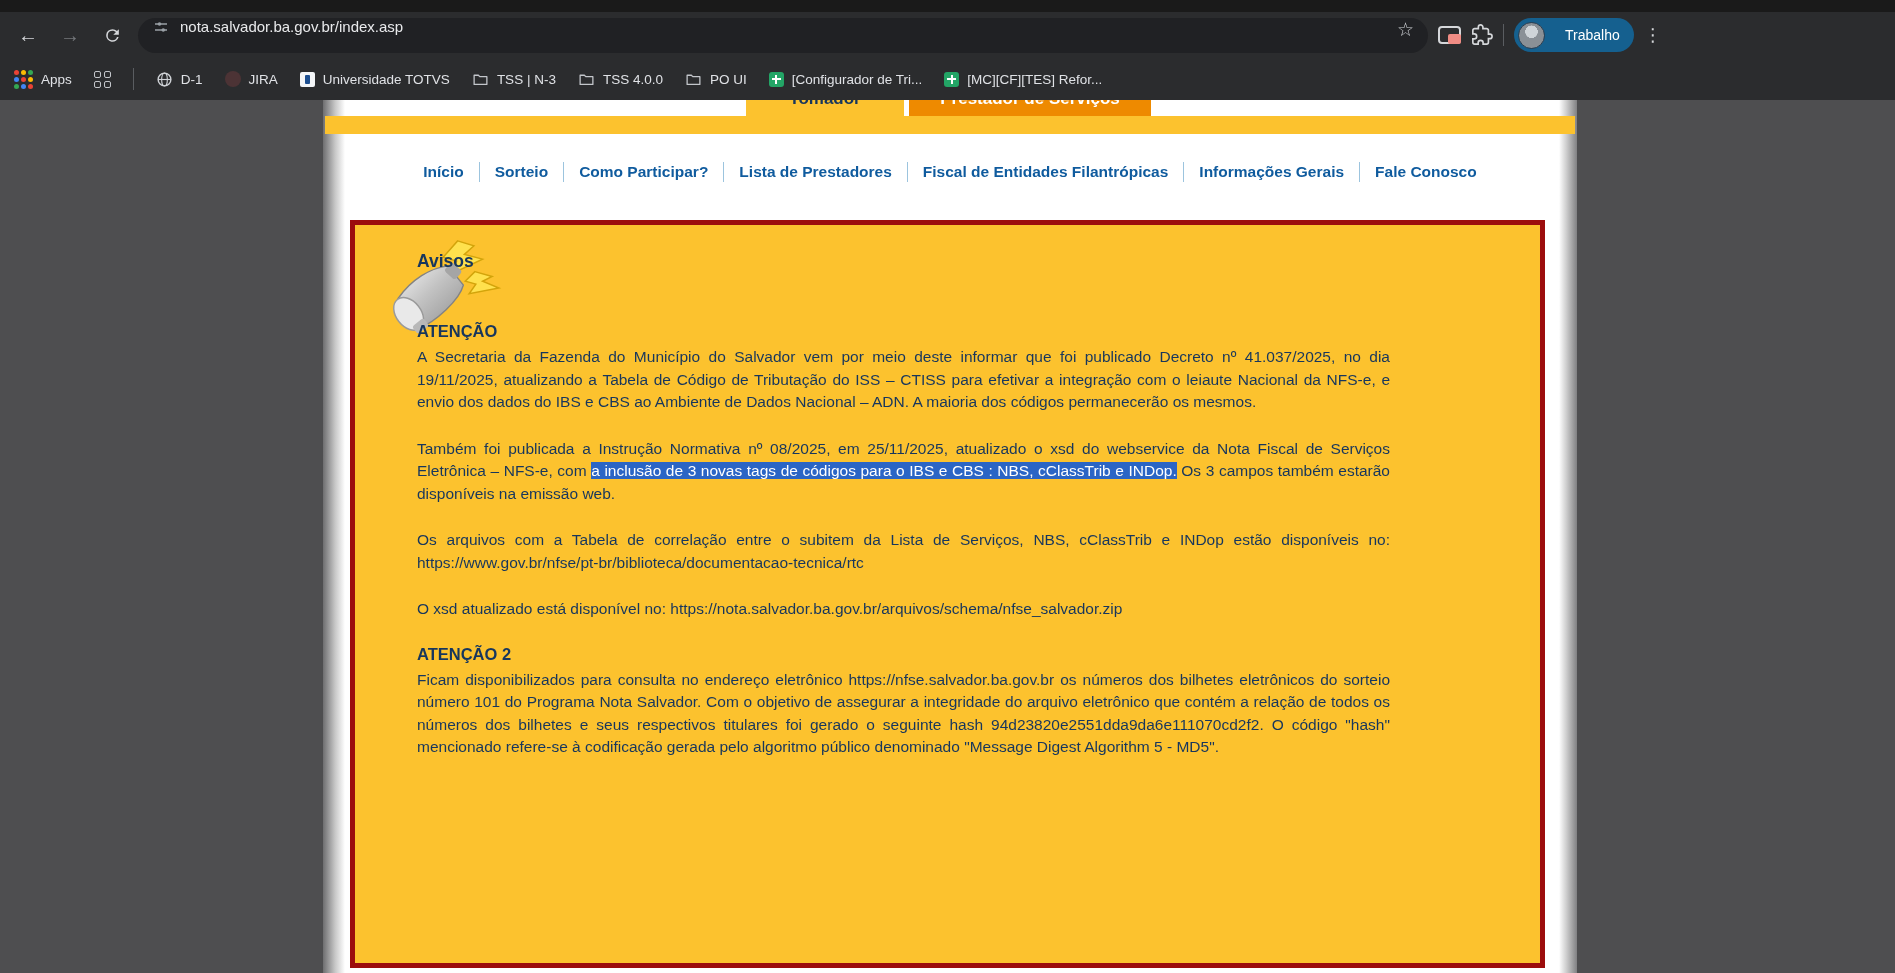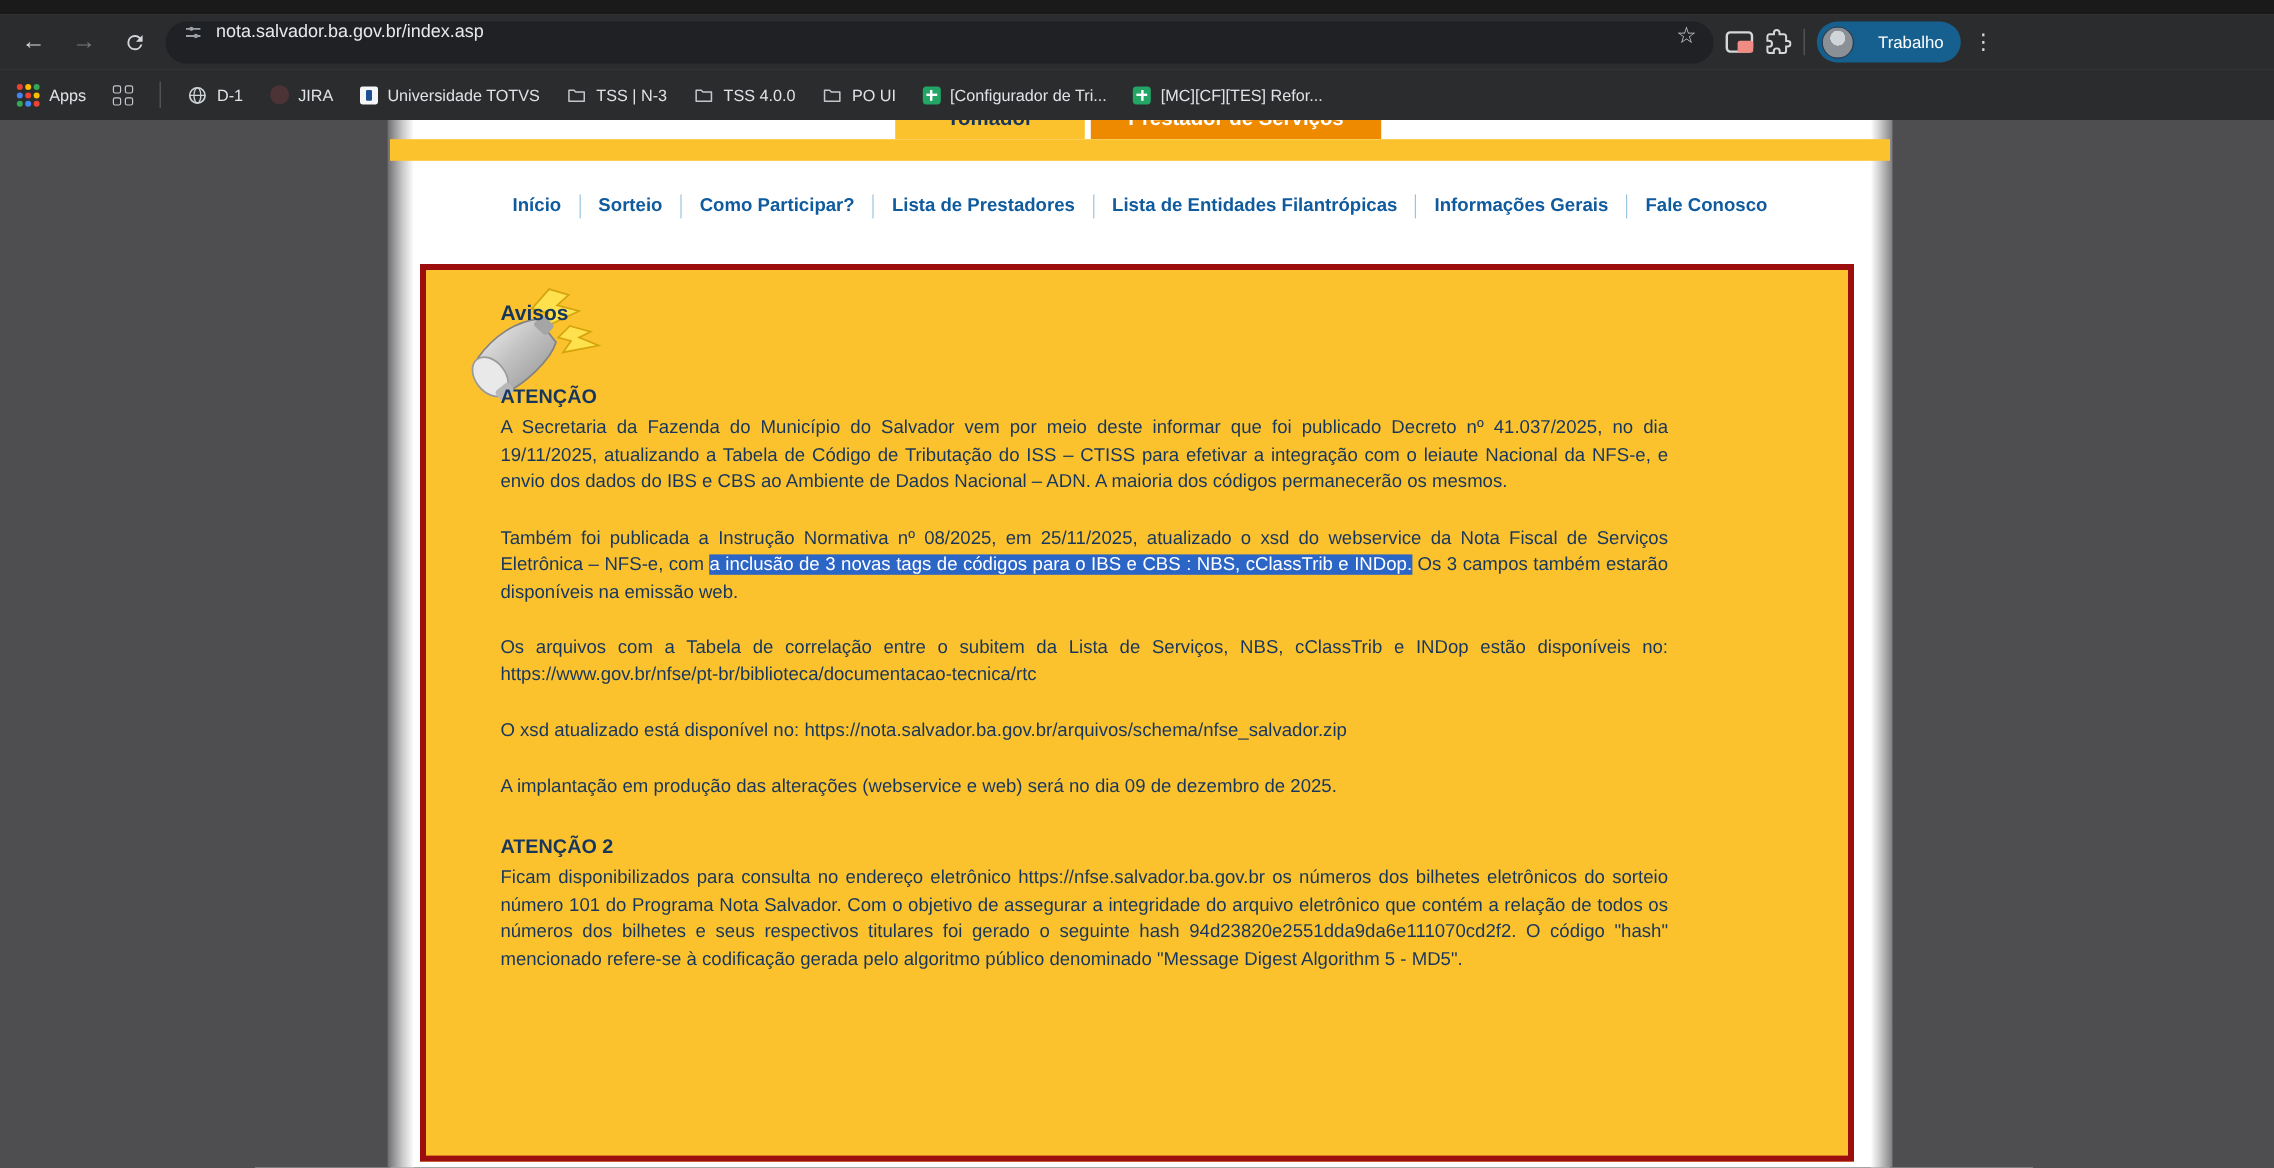--- a/index.html
+++ b/index.html
@@ -196,21 +196,21 @@
         <span>Prestador de Serviços</span>
       </div>
     </div>
     <div class="yellowbar"></div>
 
     <div class="menu">
       <a href="#">Início</a>
       <a href="#">Sorteio</a>
       <a href="#">Como Participar?</a>
       <a href="#">Lista de Prestadores</a>
-      <a href="#">Lista de Entidades Filantrópicas</a>
+      <a href="#">Fiscal de Entidades Filantrópicas</a>
       <a href="#">Informações Gerais</a>
       <a href="#">Fale Conosco</a>
     </div>
 
     <div class="notice-box">
       <svg class="megaphone" viewBox="0 0 120 100">
         <defs>
           <linearGradient id="mg" x1="0" y1="0" x2="1" y2="1">
             <stop offset="0" stop-color="#f4f4f4"></stop>
               <stop offset="0.45" stop-color="#c2c2c2"></stop>
@@ -229,20 +229,19 @@
         <div class="notice-title">Avisos</div>
 
         <div class="sec-head">ATENÇÃO</div>
         <p class="para">A Secretaria da Fazenda do Município do Salvador vem por meio deste informar que foi publicado Decreto nº 41.037/2025, no dia 19/11/2025, atualizando a Tabela de Código de Tributação do ISS – CTISS para efetivar a integração com o leiaute Nacional da NFS-e, e envio dos dados do IBS e CBS ao Ambiente de Dados Nacional – ADN. A maioria dos códigos permanecerão os mesmos.</p>
 
 
         <p class="para"><span>Também foi publicada a Instrução Normativa nº 08/2025, em 25/11/2025, atualizado o xsd do webservice da Nota Fiscal de Serviços Eletrônica – NFS-e, com </span><span class="sel">a inclusão de 3 novas tags de códigos para o IBS e CBS : NBS, cClassTrib e INDop.</span><span> Os 3 campos também estarão disponíveis na emissão web.</span></p>
 
         <p class="para">Os arquivos com a Tabela de correlação entre o subitem da Lista de Serviços, NBS, cClassTrib e INDop estão disponíveis no: https://www.gov.br/nfse/pt-br/biblioteca/documentacao-tecnica/rtc</p>
         <p class="para">O xsd atualizado está disponível no: https://nota.salvador.ba.gov.br/arquivos/schema/nfse_salvador.zip</p>
-        <p class="para gap-big">A implantação em produção das alterações (webservice e web) será no dia 09 de dezembro de 2025.</p>
 
         <div class="sec-head">ATENÇÃO 2</div>
         <p class="para last">Ficam disponibilizados para consulta no endereço eletrônico https://nfse.salvador.ba.gov.br os números dos bilhetes eletrônicos do sorteio número 101 do Programa Nota Salvador. Com o objetivo de assegurar a integridade do arquivo eletrônico que contém a relação de todos os números dos bilhetes e seus respectivos titulares foi gerado o seguinte hash 94d23820e2551dda9da6e111070cd2f2. O código "hash" mencionado refere-se à codificação gerada pelo algoritmo público denominado "Message Digest Algorithm 5 - MD5".</p>
       </div>
     </div>
   </div>
 </div>
 
 </body></html>

